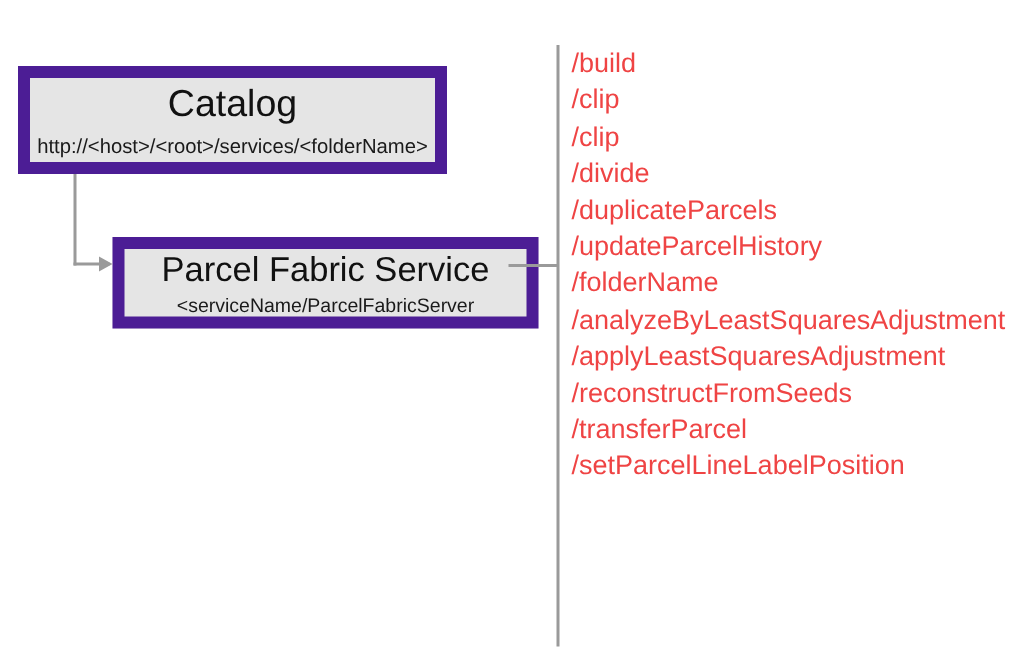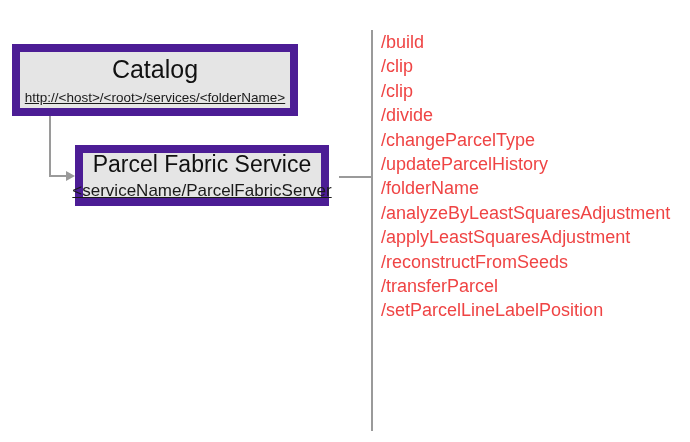--- a/index.html
+++ b/index.html
@@ -46,37 +46,35 @@
     width: 286px;
     height: 72px;
   }
   #catalog-node .node-title {
     font-size: 25px;
     margin-top: 2px;
   }
   #catalog-node .node-subtitle {
     font-size: 13.5px;
     margin-top: 7px;
-    text-decoration: underline;
   }
 
   #service-node {
     left: 75px;
-    top: 145px;
-    width: 254px;
+    top: 158px;
+    width: 284px;
     height: 61px;
   }
   #service-node .node-title {
     font-size: 23px;
     margin-top: 1px;
   }
   #service-node .node-subtitle {
-    font-size: 17px;
+    font-size: 13px;
     margin-top: 5px;
-    text-decoration: underline;
   }
 
   
   .conn {
     position: absolute;
     background: #9a9a9a;
   }
   
   #conn-v {
     left: 49px;
@@ -155,21 +153,21 @@
   <div class="conn" id="conn-h"></div>
   <div id="conn-arrow"></div>
   <div class="conn" id="conn-h2"></div>
   <div id="divider"></div>
 
   <ul id="ops-list">
     <li>/build</li>
     <li>/clip</li>
     <li>/clip</li>
     <li>/divide</li>
-    <li>/changeParcelType</li>
+    <li>/duplicateParcels</li>
     <li>/updateParcelHistory</li>
     <li>/folderName</li>
     <li>/analyzeByLeastSquaresAdjustment</li>
     <li>/applyLeastSquaresAdjustment</li>
     <li>/reconstructFromSeeds</li>
     <li>/transferParcel</li>
     <li>/setParcelLineLabelPosition</li>
   </ul>
 
 </div>

